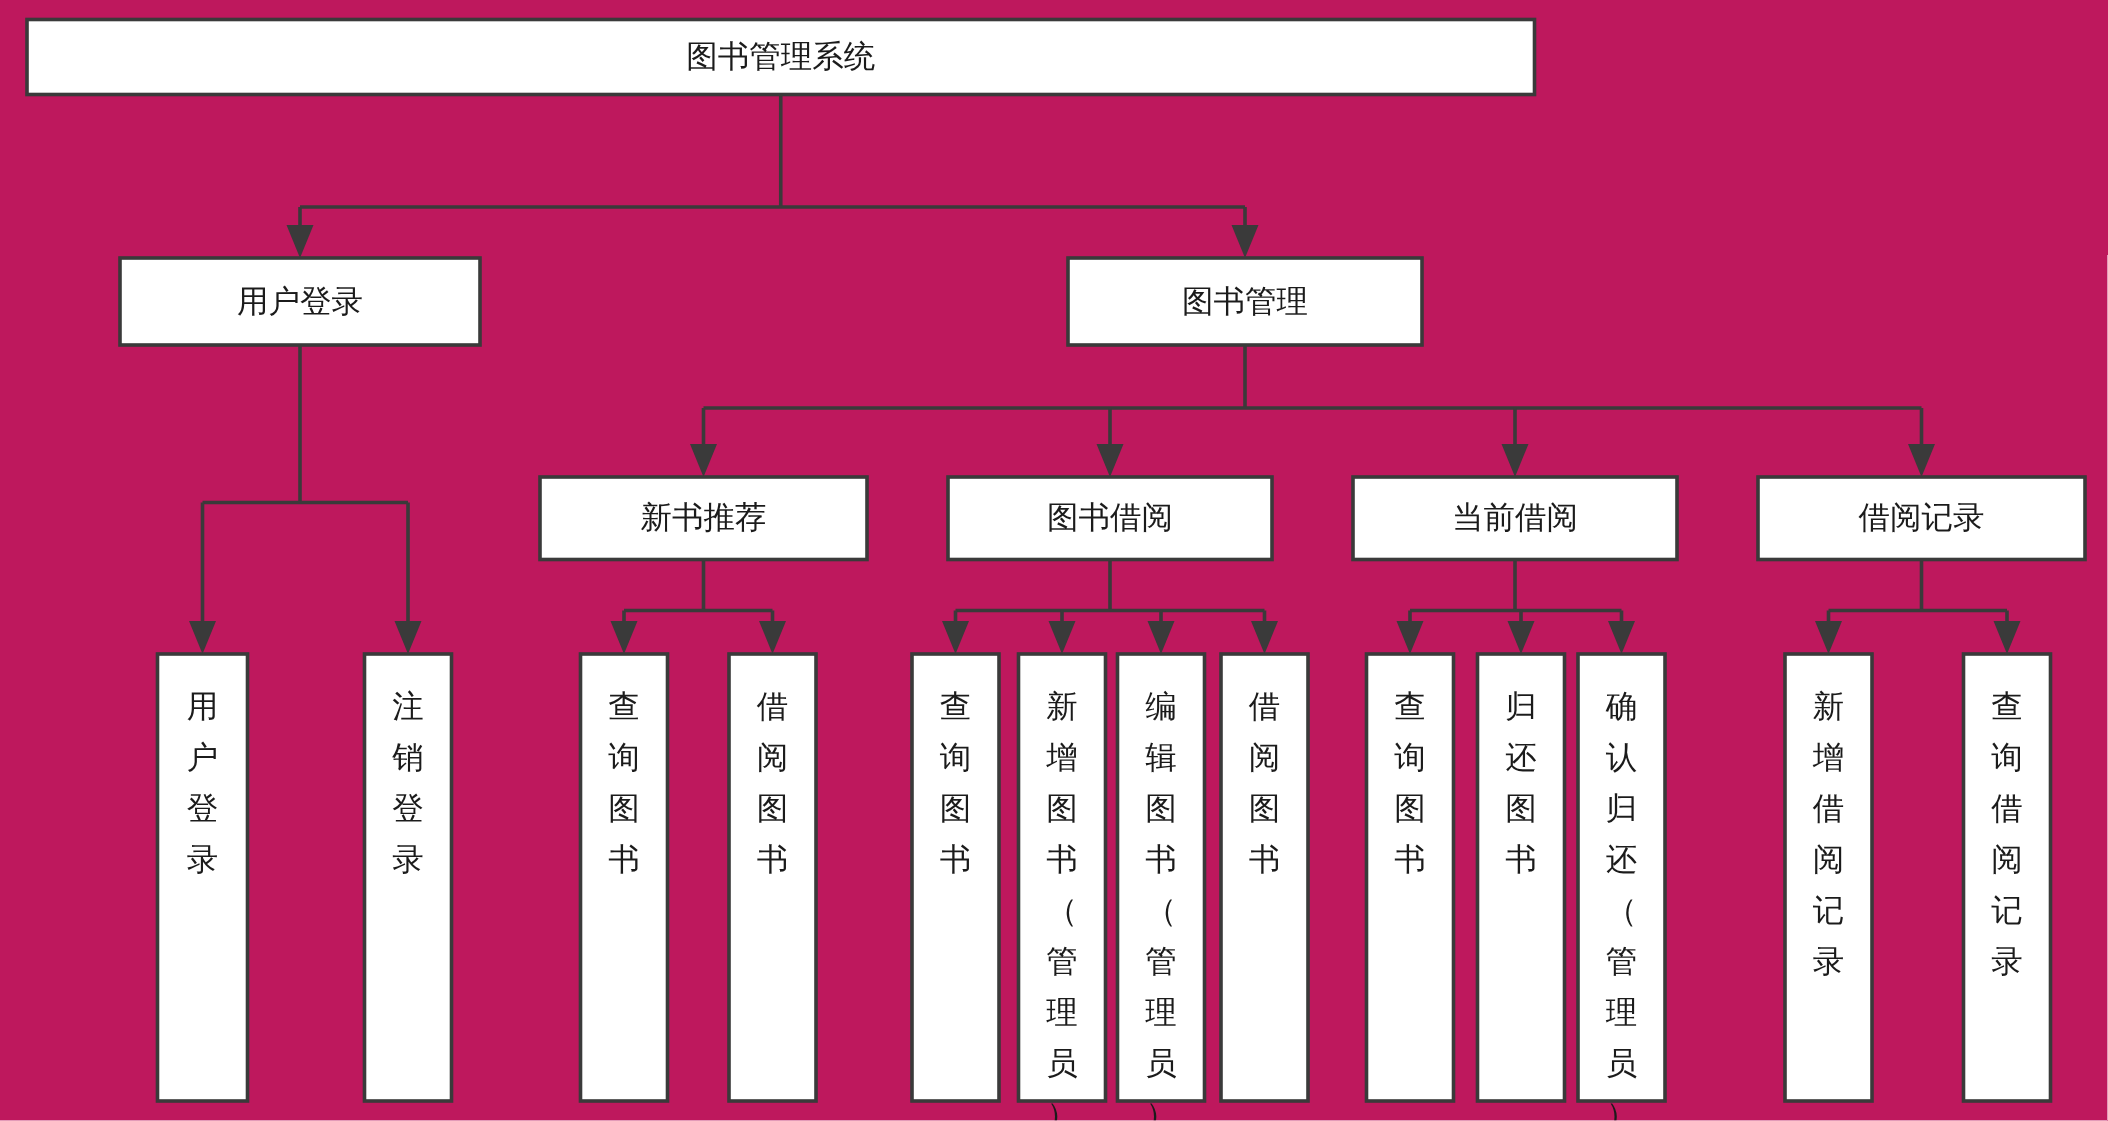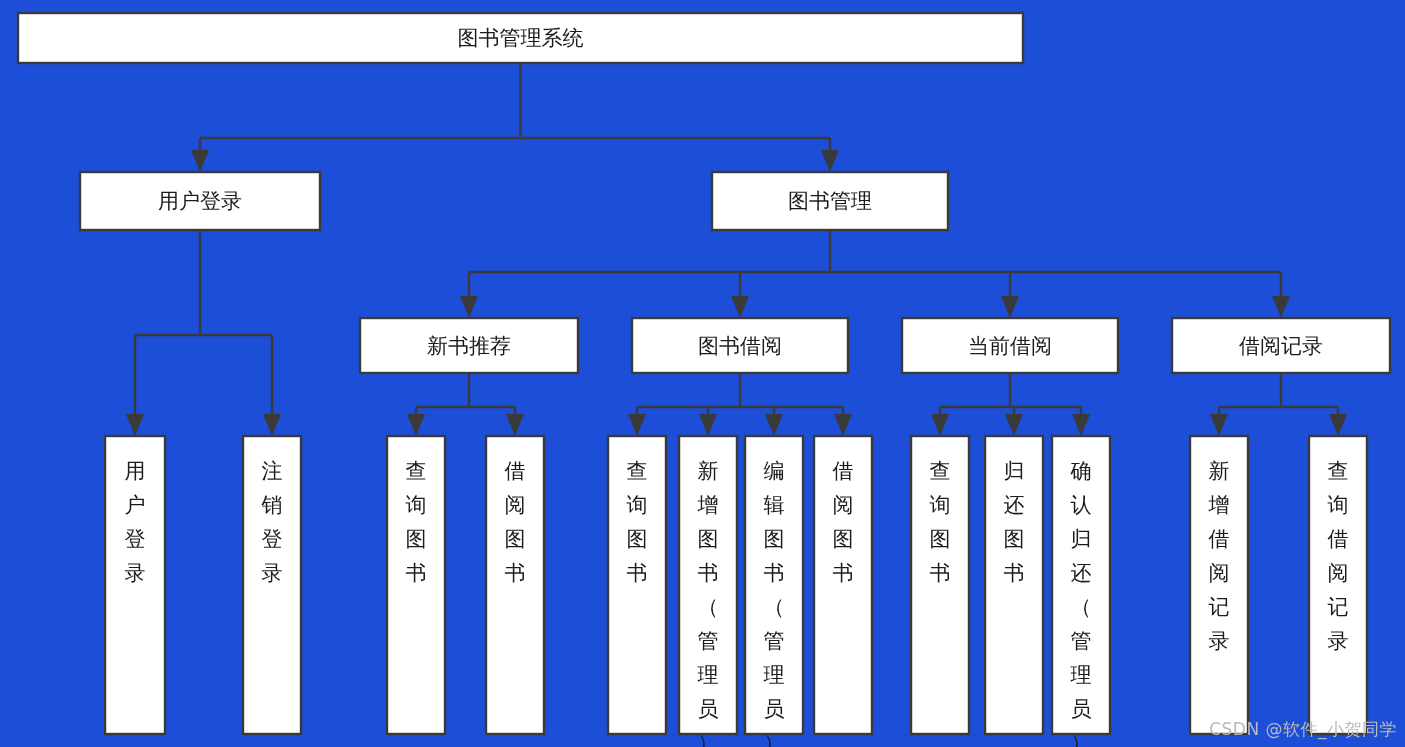--- a/index.html
+++ b/index.html
@@ -8,21 +8,21 @@
     padding: 0;
     background: #ffffff;
   }
   body {
     font-family: "DejaVu Sans", "Liberation Sans", sans-serif;
   }
   #diagram-root {
     position: relative;
     width: 1405px;
     height: 747px;
-    background: #1d4ed8;
+    background: #be185d;
     overflow: hidden;
   }
   svg.diagram-canvas {
     position: absolute;
     left: 0;
     top: 0;
     width: 1405px;
     height: 747px;
     display: block;
   }
@@ -203,15 +203,14 @@
           <rect x="1190" y="436" width="58" height="298" class="node-box"></rect>
           <text x="1219" y="478" class="node-label-vert"><tspan x="1219" dy="0">新</tspan><tspan x="1219" dy="34">增</tspan><tspan x="1219" dy="34">借</tspan><tspan x="1219" dy="34">阅</tspan><tspan x="1219" dy="34">记</tspan><tspan x="1219" dy="34">录</tspan></text>
         </g>
         <g>
           <rect x="1309" y="436" width="58" height="298" class="node-box"></rect>
           <text x="1338" y="478" class="node-label-vert"><tspan x="1338" dy="0">查</tspan><tspan x="1338" dy="34">询</tspan><tspan x="1338" dy="34">借</tspan><tspan x="1338" dy="34">阅</tspan><tspan x="1338" dy="34">记</tspan><tspan x="1338" dy="34">录</tspan></text>
         </g>
       </g>
   </svg>
 
-  <div class="watermark-text">CSDN @软件_小贺同学</div>
 
 </div>
 
 </body></html>

